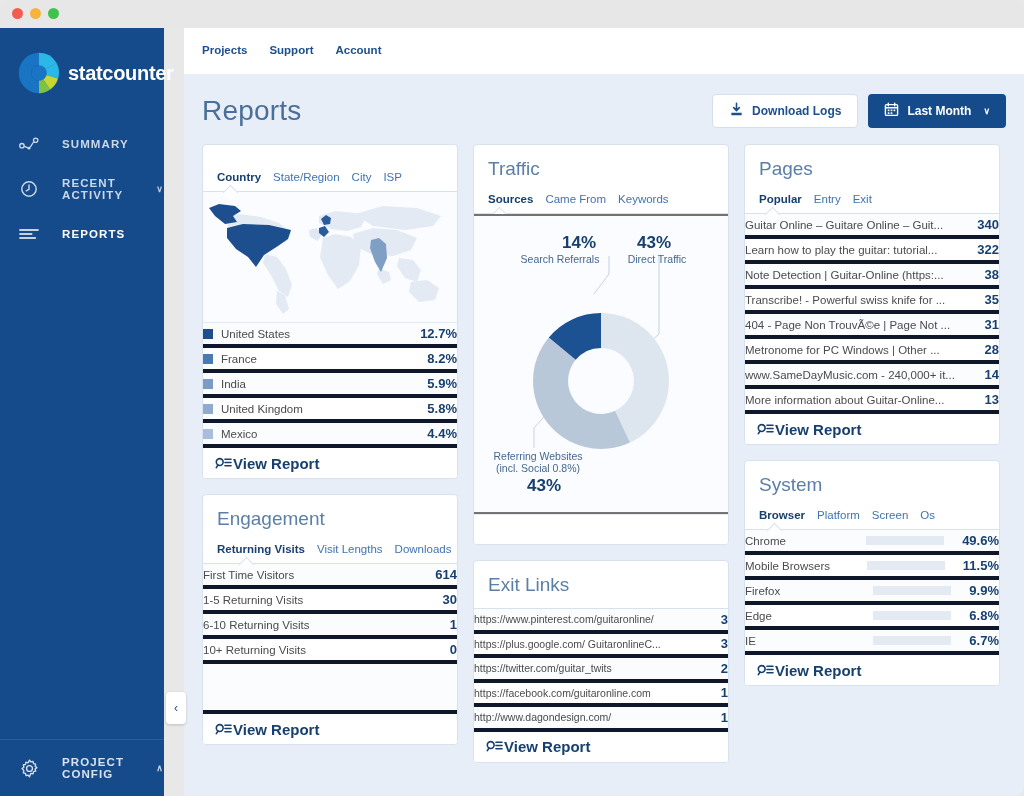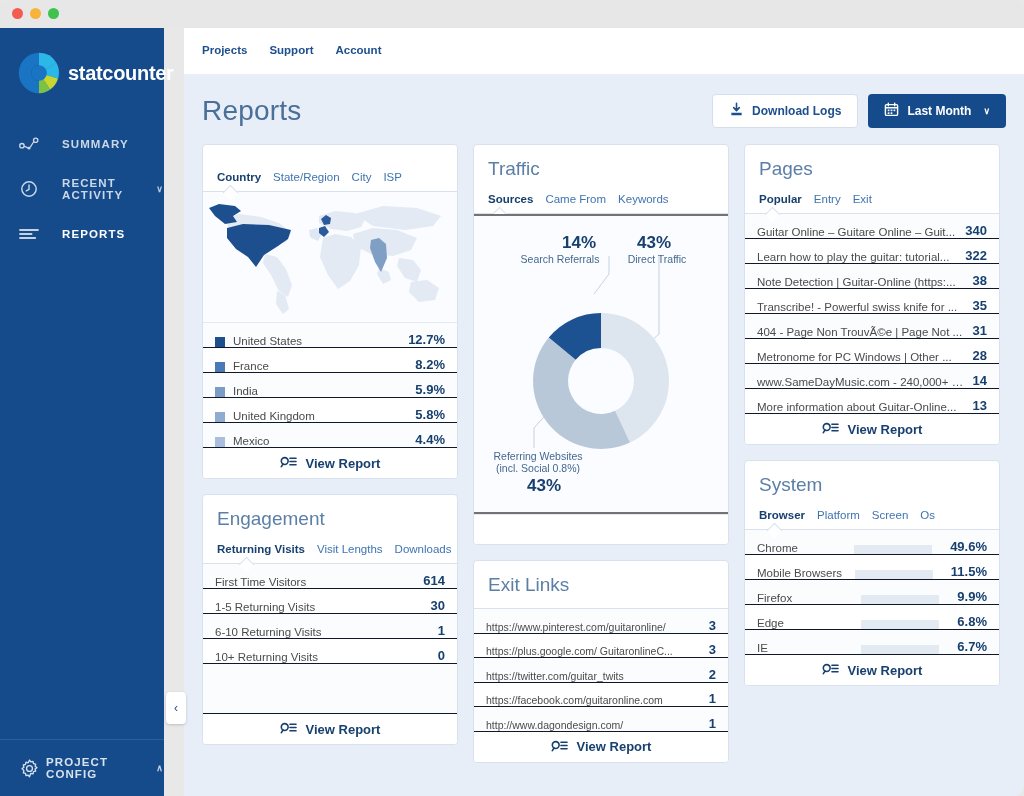--- a/index.html
+++ b/index.html
@@ -36,21 +36,21 @@
     padding:11px 0 11px 18px; cursor:pointer;
     font-size:11.5px; font-weight:bold; letter-spacing:1.1px;
     color:#cbd8e8;
   }
   .nav-item.active { color:#ffffff; }
   .nav-ico { width:22px; height:22px; flex:none; display:flex; align-items:center; justify-content:center; }
   .nav-caret { margin-left:6px; font-size:9px; opacity:.9; }
   .sidebar-spacer { flex:1 1 auto; }
   .sidebar-foot {
     border-top:1px solid #2b5e9c;
-    display:flex; align-items:center; gap:6px;
+    display:flex; align-items:center; gap:22px;
     padding:16px 0 16px 18px; cursor:pointer;
     font-size:11.5px; font-weight:bold; letter-spacing:1.1px; color:#d7e2ef;
   }
   .collapse-btn {
     position:absolute; left:166px; top:692px; width:20px; height:32px;
     background:#fff; border-radius:4px;
     display:flex; align-items:center; justify-content:center;
     color:#1d4f8f; font-size:12px; cursor:pointer;
     box-shadow:0 1px 3px rgba(0,0,0,.18);
     z-index:5;
@@ -109,40 +109,40 @@
   .tab-notch::after{
     content:""; position:absolute; top:-5px; left:var(--nx,26px);
     width:10px; height:10px; background:#fff;
     border-left:1px solid #d7e2ee; border-top:1px solid #d7e2ee;
     transform:rotate(45deg);
   }
 
   
   .rows { }
   .row {
-    display:flex; align-items:flex-end; height:25px;
-    padding:0 12px; border-bottom:1px solid #0f172a;
+    display:flex; align-items:center; height:25px;
+    padding:0 0; border-bottom:4px solid #0f172a;
     font-size:11.5px; color:#4b4b4b;
   }
   .row:nth-child(odd){ background:#fafcfe; }
   .row .lbl { flex:1 1 auto; overflow:hidden; white-space:nowrap; text-overflow:ellipsis; }
   .row .val { font-weight:bold; color:#17406f; font-size:13px; margin-left:8px; }
   .swatch { width:10px; height:10px; flex:none; margin-right:8px; }
   .row.blank { background:#fafcfe; }
 
   .bar-track {
     width:78px; height:9px; background:#e3eaf2; margin:0 10px; flex:none;
     position:relative;
   }
   .bar-fill { height:9px; background:#1d4f8f; }
 
   .card-foot {
-    display:flex; align-items:center; justify-content:center;
-    gap:9px; height:30px; padding:0 12px; background:#fff;
-    font-size:13px; font-weight:bold; color:#17406f; cursor:pointer;
+    display:flex; align-items:center; justify-content:flex-start;
+    gap:1px; height:30px; padding:0 12px; background:#fff;
+    font-size:15px; font-weight:bold; color:#17406f; cursor:pointer;
   }
 
   
   .mapbox { background:#fafcff; padding:4px 0 0 0; border-bottom:1px solid #e3eaf3;}
 
   
   .donutbox { background:#737373; padding:2px 0 6px 0; position:relative; height:300px; }
   .traffic-blank { height:30px; border-top:1px solid #e3eaf3; background:#fff;}
   .lbl-pct { font-size:17px; font-weight:bold; fill:#17406f; }
   .lbl-txt { font-size:10.5px; fill:#44688f; }

